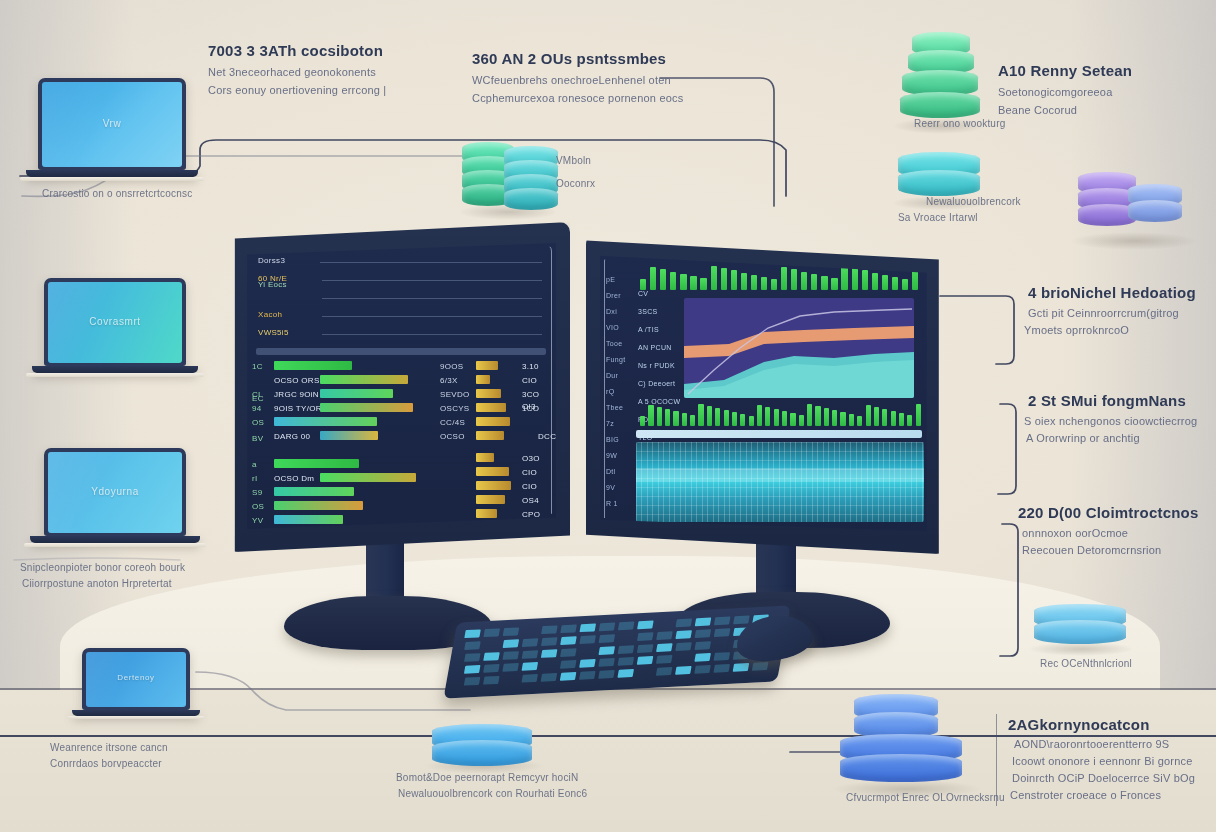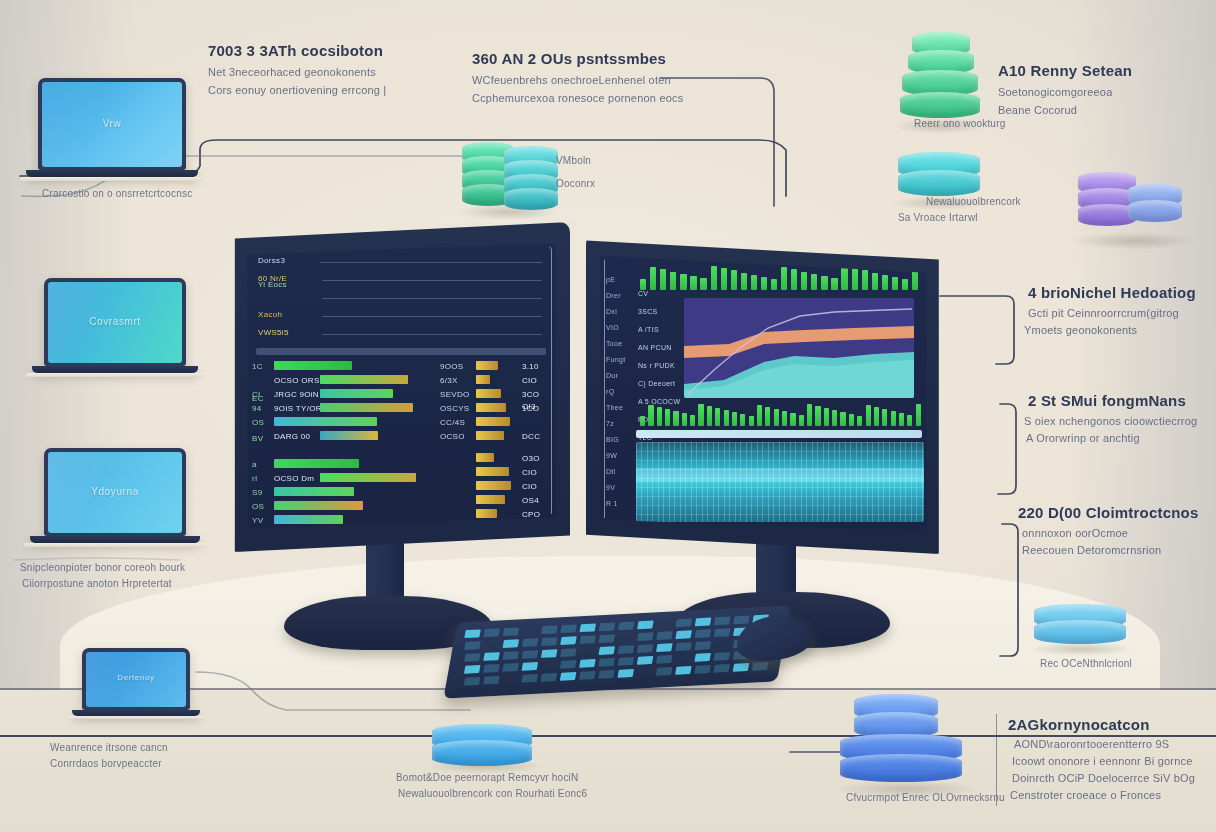--- a/index.html
+++ b/index.html
@@ -263,21 +263,21 @@
             <div class="bar" style="left: 36px; top: 27px; width: 25.2px; background: linear-gradient(90deg, rgb(232, 200, 74), rgb(184, 138, 46));"></div>
             <div class="row-lbl" style="left: 82px; top: 28px; color: rgb(221, 230, 240);">3CO</div>
             <div class="row-lbl" style="left: 0px; top: 42px; color: rgb(203, 214, 232);">OSCYS</div>
             <div class="bar" style="left: 36px; top: 41px; width: 30.24px; background: linear-gradient(90deg, rgb(232, 200, 74), rgb(184, 138, 46));"></div>
             <div class="row-lbl" style="left: 82px; top: 42px; color: rgb(221, 230, 240);">1CO</div>
             <div class="row-lbl" style="left: 0px; top: 56px; color: rgb(203, 214, 232);">CC/4S</div>
             <div class="bar" style="left: 36px; top: 55px; width: 33.6px; background: linear-gradient(90deg, rgb(232, 200, 74), rgb(184, 138, 46));"></div>
             <div class="row-lbl" style="left: 82px; top: 40px; color: rgb(221, 230, 240);">OI3</div>
             <div class="row-lbl" style="left: 0px; top: 70px; color: rgb(203, 214, 232);">OCSO</div>
             <div class="bar" style="left: 36px; top: 69px; width: 27.72px; background: linear-gradient(90deg, rgb(232, 200, 74), rgb(184, 138, 46));"></div>
-            <div class="row-lbl" style="left: 82px; top: 70px; color: rgb(221, 230, 240);">DCC</div>
+            <div class="row-lbl" style="left: 98px; top: 70px; color: rgb(221, 230, 240);">DCC</div>
             <div class="bar" style="left: 36px; top: 91px; width: 18.48px; background: linear-gradient(90deg, rgb(232, 200, 74), rgb(184, 138, 46));"></div>
             <div class="row-lbl" style="left: 82px; top: 92px; color: rgb(221, 230, 240);">O3O</div>
             <div class="bar" style="left: 36px; top: 105px; width: 32.76px; background: linear-gradient(90deg, rgb(232, 200, 74), rgb(184, 138, 46));"></div>
             <div class="row-lbl" style="left: 82px; top: 106px; color: rgb(221, 230, 240);">CIO</div>
             <div class="bar" style="left: 36px; top: 119px; width: 35.28px; background: linear-gradient(90deg, rgb(232, 200, 74), rgb(184, 138, 46));"></div>
             <div class="row-lbl" style="left: 82px; top: 120px; color: rgb(221, 230, 240);">CIO</div>
             <div class="bar" style="left: 36px; top: 133px; width: 28.98px; background: linear-gradient(90deg, rgb(232, 200, 74), rgb(184, 138, 46));"></div>
             <div class="row-lbl" style="left: 82px; top: 134px; color: rgb(221, 230, 240);">OS4</div>
             <div class="bar" style="left: 36px; top: 147px; width: 21px; background: linear-gradient(90deg, rgb(232, 200, 74), rgb(184, 138, 46));"></div>
             <div class="row-lbl" style="left: 82px; top: 148px; color: rgb(221, 230, 240);">CPO</div>
@@ -584,21 +584,21 @@
   <div class="txt ghead" style="left:998px;top:62px;">A10 Renny Setean</div>
   <div class="txt gsub" style="left:998px;top:86px;">Soetonogicomgoreeoa</div>
   <div class="txt gsub" style="left:998px;top:104px;">Beane Cocorud</div>
   <div class="txt gtiny" style="left:914px;top:118px;">Reerr ono wookturg</div>
 
   <div class="txt gtiny" style="left:898px;top:196px;margin-left:28px;">Newaluouolbrencork</div>
   <div class="txt gtiny" style="left:898px;top:212px;">Sa Vroace Irtarwl</div>
 
   <div class="txt ghead" style="left:1028px;top:284px;">4 brioNichel Hedoatiog</div>
   <div class="txt gsub" style="left:1028px;top:307px;">Gcti pit Ceinnroorrcrum(gitrog</div>
-  <div class="txt gsub" style="left:1024px;top:324px;">Ymoets geonokonents</div>
+  <div class="txt gsub" style="left:1024px;top:324px;">Ymoets oprroknrcoO</div>
 
   <div class="txt ghead" style="left:1028px;top:392px;">2 St SMui fongmNans</div>
   <div class="txt gsub" style="left:1024px;top:415px;">S oiex nchengonos cioowctiecrrog</div>
   <div class="txt gsub" style="left:1026px;top:432px;">A Ororwrinp or anchtig</div>
 
   <div class="txt ghead" style="left:1018px;top:504px;text-align:right;">220 D(00 Cloimtroctcnos</div>
   <div class="txt gsub" style="left:1022px;top:527px;">onnnoxon oorOcmoe</div>
   <div class="txt gsub" style="left:1022px;top:544px;">Reecouen Detoromcrnsrion</div>
 
   <div class="txt gtiny" style="left:1040px;top:658px;">Rec OCeNthnlcrionl</div>

